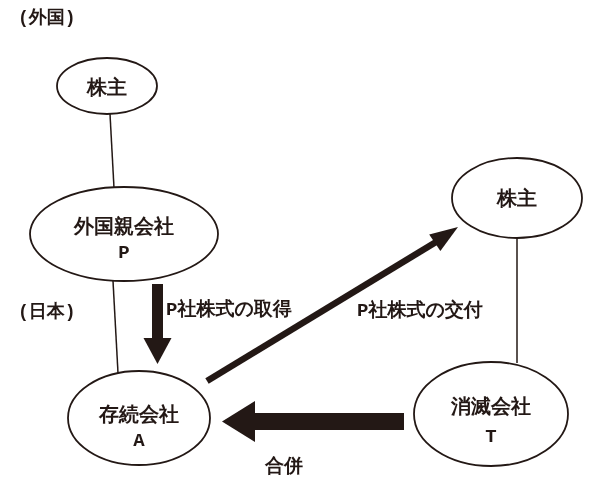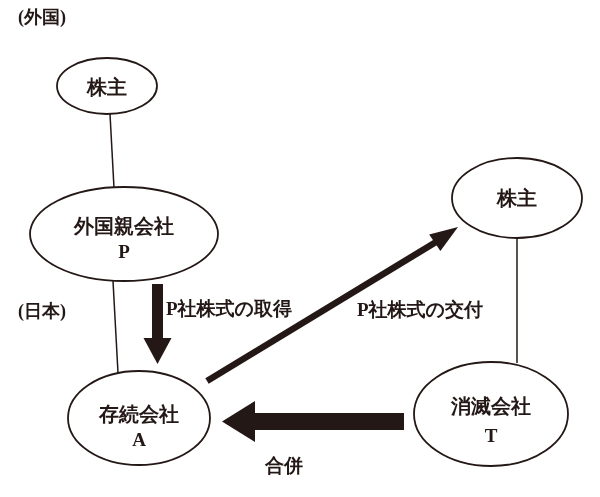--- a/index.html
+++ b/index.html
@@ -6,21 +6,21 @@
   html, body {
     margin: 0;
     padding: 0;
     background: var(--bg);
   }
   .stage {
     position: relative;
     width: 548px;
     height: 497px;
     background: var(--bg);
-    font-family: Liberation Serif, serif;
+    font-family: Liberation Mono, monospace;
   }
   svg { display: block; }
   .node-shape {
     fill: var(--bg);
     stroke: var(--ink);
     stroke-width: 1.8;
   }
   .connector {
     stroke: var(--ink);
     stroke-width: 1.5;

